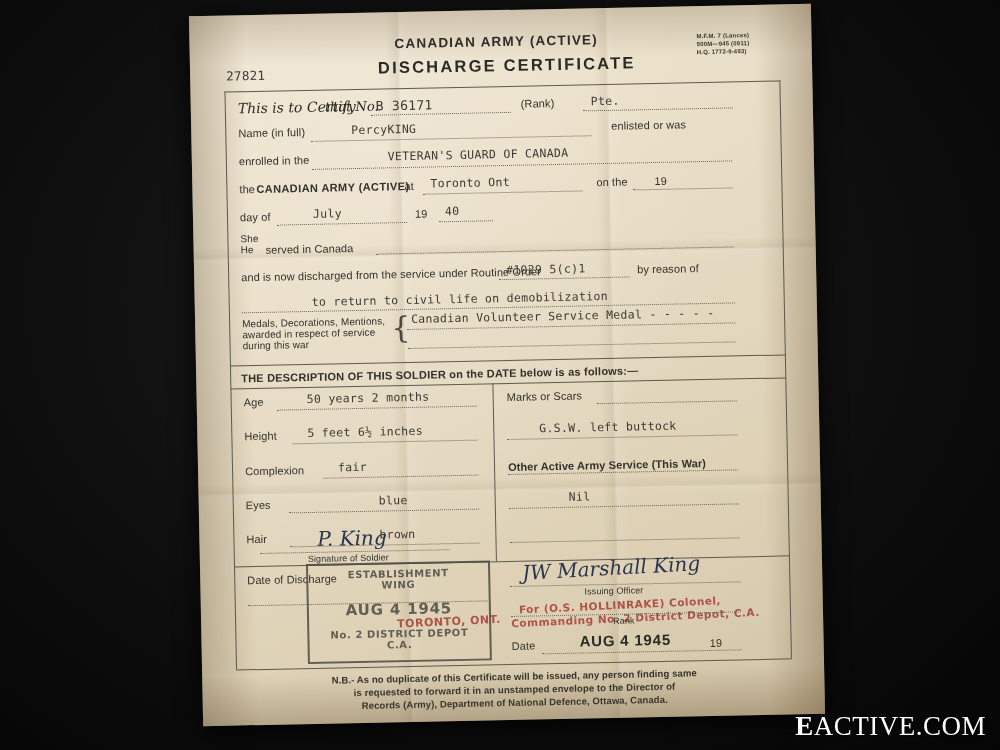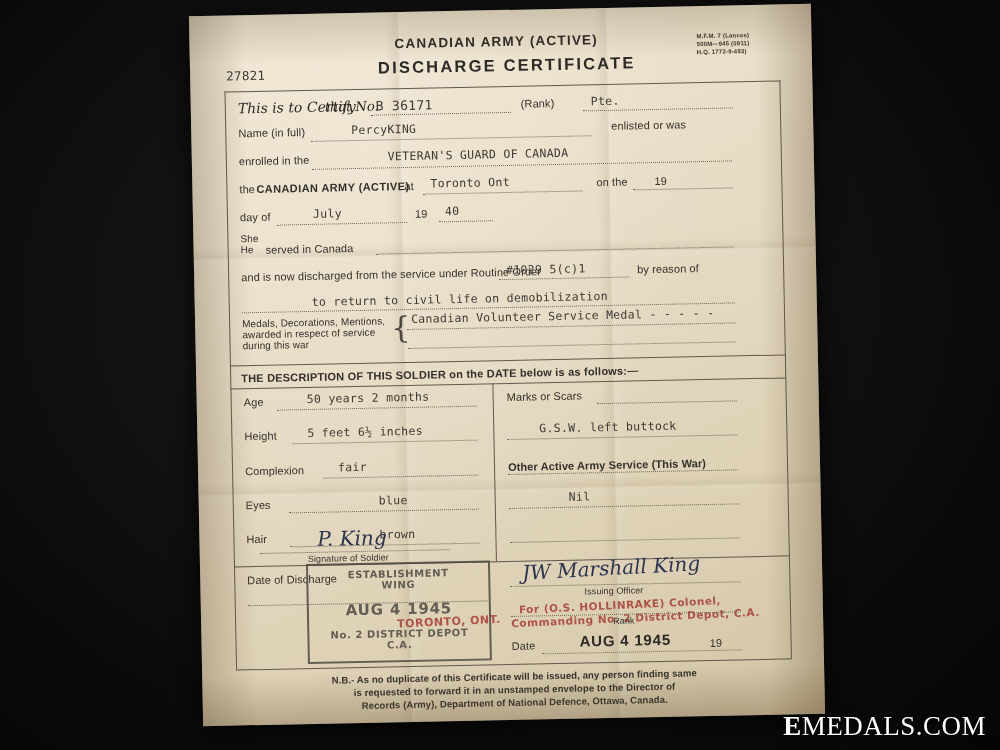--- a/index.html
+++ b/index.html
@@ -309,16 +309,16 @@
     <div class="pr dots" style="left:340px; top:644px; width:200px;"></div>
 
     <div class="pr footer" style="left:34px; top:660px; width:556px;">N.B.- As no duplicate of this Certificate will be issued, any person finding same</div>
     <div class="pr footer" style="left:34px; top:673px; width:556px;">is requested to forward it in an unstamped envelope to the Director of</div>
     <div class="pr footer" style="left:34px; top:686px; width:556px;">Records (Army), Department of National Defence, Ottawa, Canada.</div>
 
     <div id="edgeshade"></div>
   </div>
 
   <div id="watermark">
-    <span class="bold">E</span><span>MEDALS</span><span>.COM</span>
+    <span class="bold">E</span><span>ACTIVE</span><span>.COM</span>
   </div>
 
 </div>
 
 </body></html>

